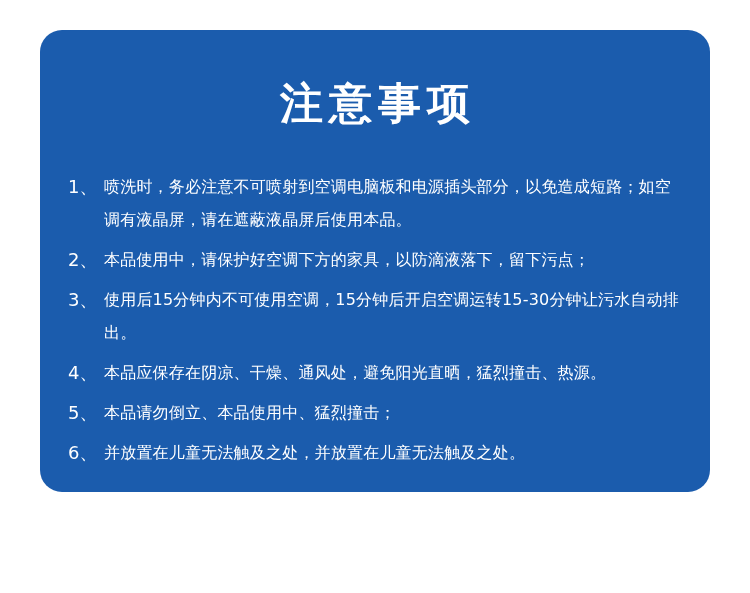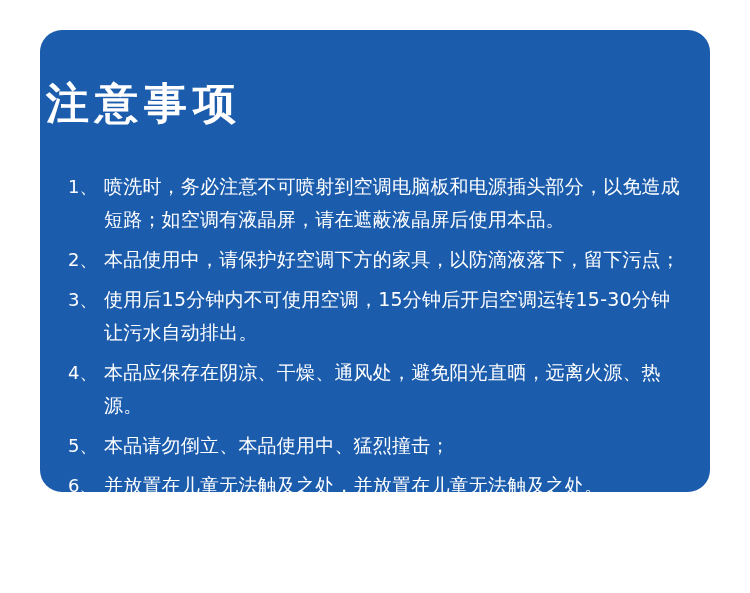--- a/index.html
+++ b/index.html
@@ -23,21 +23,21 @@
     position: absolute;
     left: 40px;
     top: 30px;
     width: 670px;
     height: 462px;
     background: #1b5cad;
     border-radius: 22px;
     box-sizing: border-box;
   }
   .notice-title {
-    text-align: left;
+    text-align: center;
     color: #ffffff;
     font-size: 43px;
     font-weight: bold;
     letter-spacing: 6px;
     margin-top: 48px;
     line-height: 1.2;
     text-indent: 6px;
   }
   .notice-list {
     margin: 40px 28px 0 28px;
@@ -55,21 +55,21 @@
   }
   .item-num {
     flex: 0 0 auto;
     width: 36px;
     text-align: left;
     font-size: 18px;
     white-space: nowrap;
   }
   .item-text {
     flex: 1 1 auto;
-    font-size: 19px;
+    font-size: 16px;
     letter-spacing: 0.2px;
   }
 </style>
 </head>
 <body>
 
 <div class="page">
   <div class="notice-card">
     <div class="notice-title">注意事项</div>
     <ul class="notice-list">
@@ -80,21 +80,21 @@
       <li class="notice-item">
         <span class="item-num">2、</span>
         <span class="item-text">本品使用中，请保护好空调下方的家具，以防滴液落下，留下污点；</span>
       </li>
       <li class="notice-item">
         <span class="item-num">3、</span>
         <span class="item-text">使用后15分钟内不可使用空调，15分钟后开启空调运转15-30分钟让污水自动排出。</span>
       </li>
       <li class="notice-item">
         <span class="item-num">4、</span>
-        <span class="item-text">本品应保存在阴凉、干燥、通风处，避免阳光直晒，远离火源、热源。</span>
+        <span class="item-text">本品应保存在阴凉、干燥、通风处，避免阳光直晒，猛烈撞击、热源。</span>
       </li>
       <li class="notice-item">
         <span class="item-num">5、</span>
         <span class="item-text">本品请勿倒立、本品使用中、猛烈撞击；</span>
       </li>
       <li class="notice-item">
         <span class="item-num">6、</span>
         <span class="item-text">并放置在儿童无法触及之处，并放置在儿童无法触及之处。</span>
       </li>
     </ul>

